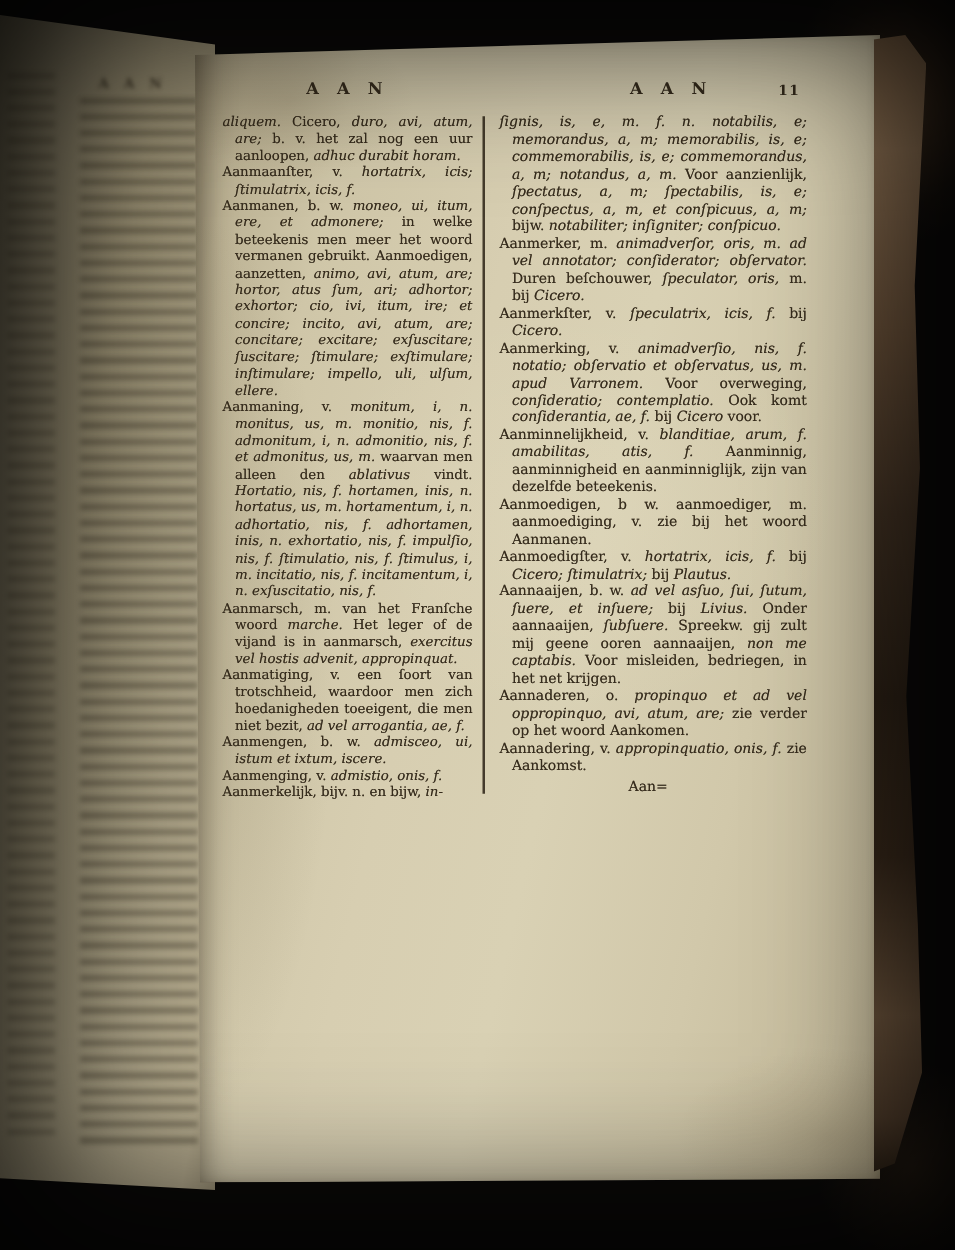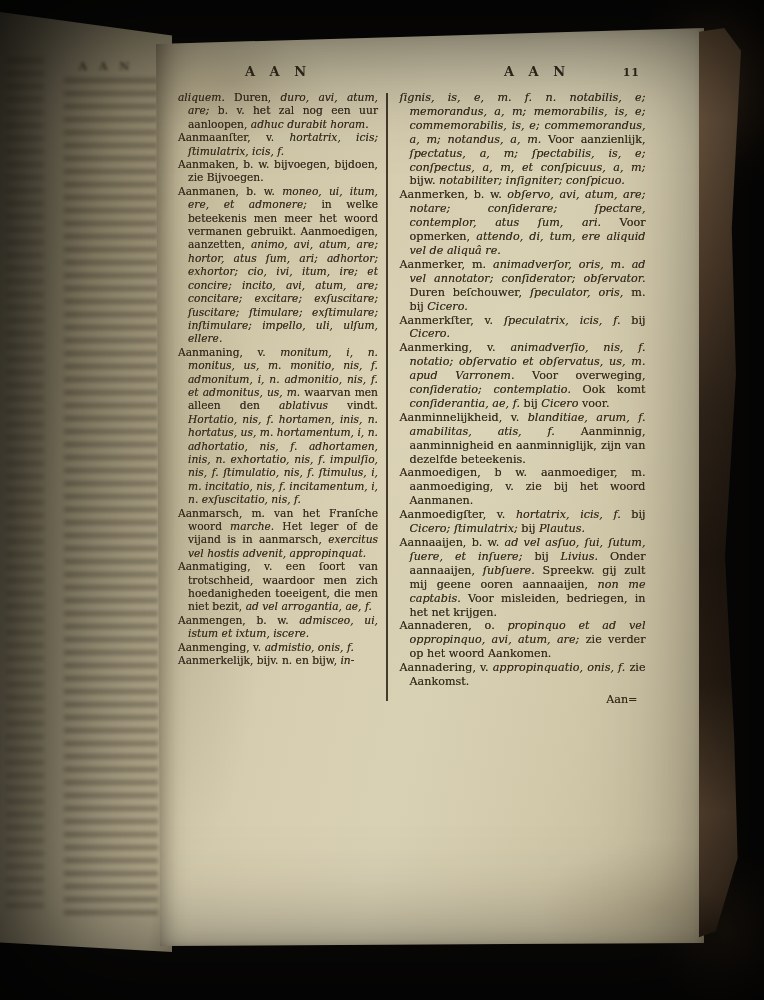--- a/index.html
+++ b/index.html
@@ -49,21 +49,21 @@
   .page-num{position:absolute;right:20px;top:2px;font-weight:700;font-size:11px;letter-spacing:1px;}
 
   .columns{display:flex;align-items:stretch;}
   .col{color:var(--ink);}
   .col-left{width:200px;font-size:10.7px;line-height:13.4px;}
   .col-rule{width:1.5px;margin:2px 12px 6px 8px;background:var(--rule);opacity:.85;}
   .col-right{width:246px;font-size:11.2px;line-height:13.9px;}
   .entry{margin:0;padding-left:10px;text-indent:-10px;text-align:justify;
          text-shadow:0 0 .5px rgba(53,43,28,.65);}
   .lat{font-style:italic;}
-  .catchword{text-align:right;padding-right:8px;margin-top:4px;font-size:11.2px;
+  .catchword{text-align:center;padding-right:8px;margin-top:4px;font-size:11.2px;
          color:var(--ink);text-shadow:0 0 .5px rgba(53,43,28,.65);}
 
   
   .fore-edge{position:absolute;left:699px;top:28px;width:42px;height:912px;filter:blur(.6px);
          background:linear-gradient(180deg,#6d553c 0%,#7c6349 10%,#5e4833 26%,#3a2c1f 42%,#271d13 58%,#302317 72%,#5f4a35 86%,#4a3828 95%,#2c2115 100%);
          clip-path:polygon(0 0.4%, 60% 0, 100% 2.5%, 78% 22%, 88% 38%, 62% 58%, 84% 78%, 92% 91%, 40% 99%, 0 99.7%);}
 </style>
 </head>
 <body>
 
@@ -83,36 +83,34 @@
       <div class="head-row">
         <div class="running-head head-left">A A N</div>
         <div class="head-gap"></div>
         <div class="running-head head-right">
           <span>A A N</span>
           <span class="page-num">11</span>
         </div>
       </div>
       <div class="columns">
         <div class="col col-left">
-            <p class="entry"><span class="lat">aliquem.</span><span> Duren, </span><span class="lat">duro, avi, atum, are;</span><span> b. v. het zal nog een uur aanloopen, </span><span class="lat">adhuc durabit horam.</span></p>
+            <p class="entry"><span class="lat">aliquem.</span><span> Cicero, </span><span class="lat">duro, avi, atum, are;</span><span> b. v. het zal nog een uur aanloopen, </span><span class="lat">adhuc durabit horam.</span></p>
             <p class="entry"><span>Aanmaanſter, v. </span><span class="lat">hortatrix, icis; ſtimulatrix, icis, f.</span></p>
-            <p class="entry"><span>Aanmaken, b. w. bijvoegen, bijdoen, zie Bijvoegen.</span></p>
             <p class="entry"><span>Aanmanen, b. w. </span><span class="lat">moneo, ui, itum, ere, et admonere;</span><span> in welke beteekenis men meer het woord vermanen gebruikt. Aanmoedigen, aanzetten, </span><span class="lat">animo, avi, atum, are; hortor, atus ſum, ari; adhortor; exhortor; cio, ivi, itum, ire; et concire; incito, avi, atum, are; concitare; excitare; exſuscitare; ſuscitare; ſtimulare; exſtimulare; inſtimulare; impello, uli, ulſum, ellere.</span></p>
             <p class="entry"><span>Aanmaning, v. </span><span class="lat">monitum, i, n. monitus, us, m. monitio, nis, f. admonitum, i, n. admonitio, nis, f. et admonitus, us, m.</span><span> waarvan men alleen den </span><span class="lat">ablativus</span><span> vindt. </span><span class="lat">Hortatio, nis, f. hortamen, inis, n. hortatus, us, m. hortamentum, i, n. adhortatio, nis, f. adhortamen, inis, n. exhortatio, nis, f. impulſio, nis, f. ſtimulatio, nis, f. ſtimulus, i, m. incitatio, nis, f. incitamentum, i, n. exſuscitatio, nis, f.</span></p>
             <p class="entry"><span>Aanmarsch, m. van het Franſche woord </span><span class="lat">marche.</span><span> Het leger of de vijand is in aanmarsch, </span><span class="lat">exercitus vel hostis advenit, appropinquat.</span></p>
             <p class="entry"><span>Aanmatiging, v. een ſoort van trotschheid, waardoor men zich hoedanigheden toeeigent, die men niet bezit, </span><span class="lat">ad vel arrogantia, ae, f.</span></p>
             <p class="entry"><span>Aanmengen, b. w. </span><span class="lat">admisceo, ui, istum et ixtum, iscere.</span></p>
             <p class="entry"><span>Aanmenging, v. </span><span class="lat">admistio, onis, f.</span></p>
             <p class="entry"><span>Aanmerkelijk, bijv. n. en bijw, </span><span class="lat">in-</span></p>
           </div>
         <div class="col-rule"></div>
         <div class="col col-right">
 
         <p class="entry"><span class="lat">ſignis, is, e, m. f. n. notabilis, e; memorandus, a, m; memorabilis, is, e; commemorabilis, is, e; commemorandus, a, m; notandus, a, m.</span><span> Voor aanzienlijk, </span><span class="lat">ſpectatus, a, m; ſpectabilis, is, e; conſpectus, a, m, et conſpicuus, a, m;</span><span> bijw. </span><span class="lat">notabiliter; inſigniter; conſpicuo.</span></p>
-            <p class="entry"><span>Aanmerken, b. w. </span><span class="lat">obſervo, avi, atum, are; notare; conſiderare; ſpectare, contemplor, atus ſum, ari.</span><span> Voor opmerken, </span><span class="lat">attendo, di, tum, ere aliquid vel de aliquâ re.</span></p>
             <p class="entry"><span>Aanmerker, m. </span><span class="lat">animadverſor, oris, m. ad vel annotator; conſiderator; obſervator.</span><span> Duren beſchouwer, </span><span class="lat">ſpeculator, oris,</span><span> m. bij </span><span class="lat">Cicero.</span></p>
             <p class="entry"><span>Aanmerkſter, v. </span><span class="lat">ſpeculatrix, icis, f.</span><span> bij </span><span class="lat">Cicero.</span></p>
             <p class="entry"><span>Aanmerking, v. </span><span class="lat">animadverſio, nis, f. notatio; obſervatio et obſervatus, us, m. apud Varronem.</span><span> Voor overweging, </span><span class="lat">conſideratio; contemplatio.</span><span> Ook komt </span><span class="lat">conſiderantia, ae, f.</span><span> bij </span><span class="lat">Cicero</span><span> voor.</span></p>
             <p class="entry"><span>Aanminnelijkheid, v. </span><span class="lat">blanditiae, arum, f. amabilitas, atis, f.</span><span> Aanminnig, aanminnigheid en aanminniglijk, zijn van dezelfde beteekenis.</span></p>
             <p class="entry"><span>Aanmoedigen, b w. aanmoediger, m. aanmoediging, v. zie bij het woord Aanmanen.</span></p>
             <p class="entry"><span>Aanmoedigſter, v. </span><span class="lat">hortatrix, icis, f.</span><span> bij </span><span class="lat">Cicero; ſtimulatrix;</span><span> bij </span><span class="lat">Plautus.</span></p>
             <p class="entry"><span>Aannaaijen, b. w. </span><span class="lat">ad vel asſuo, ſui, ſutum, ſuere, et inſuere;</span><span> bij </span><span class="lat">Livius.</span><span> Onder aannaaijen, </span><span class="lat">ſubſuere.</span><span> Spreekw. gij zult mij geene ooren aannaaijen, </span><span class="lat">non me captabis.</span><span> Voor misleiden, bedriegen, in het net krijgen.</span></p>
             <p class="entry"><span>Aannaderen, o. </span><span class="lat">propinquo et ad vel oppropinquo, avi, atum, are;</span><span> zie verder op het woord Aankomen.</span></p>
             <p class="entry"><span>Aannadering, v. </span><span class="lat">appropinquatio, onis, f.</span><span> zie Aankomst.</span></p>
             <div class="catchword">Aan=</div>

